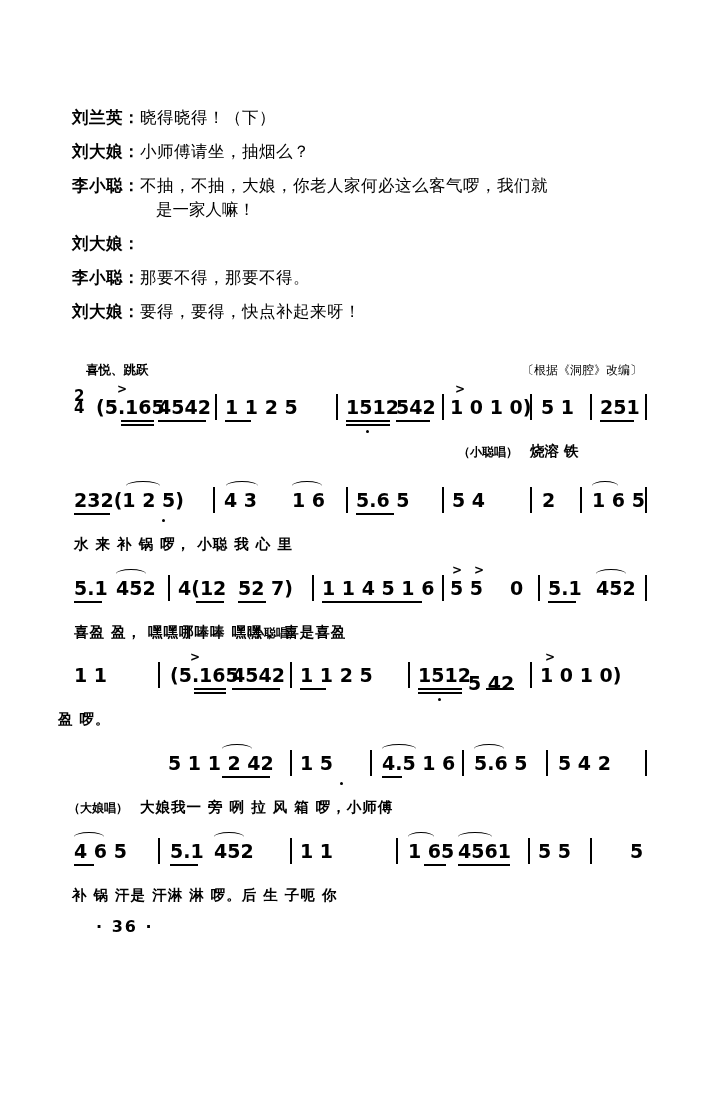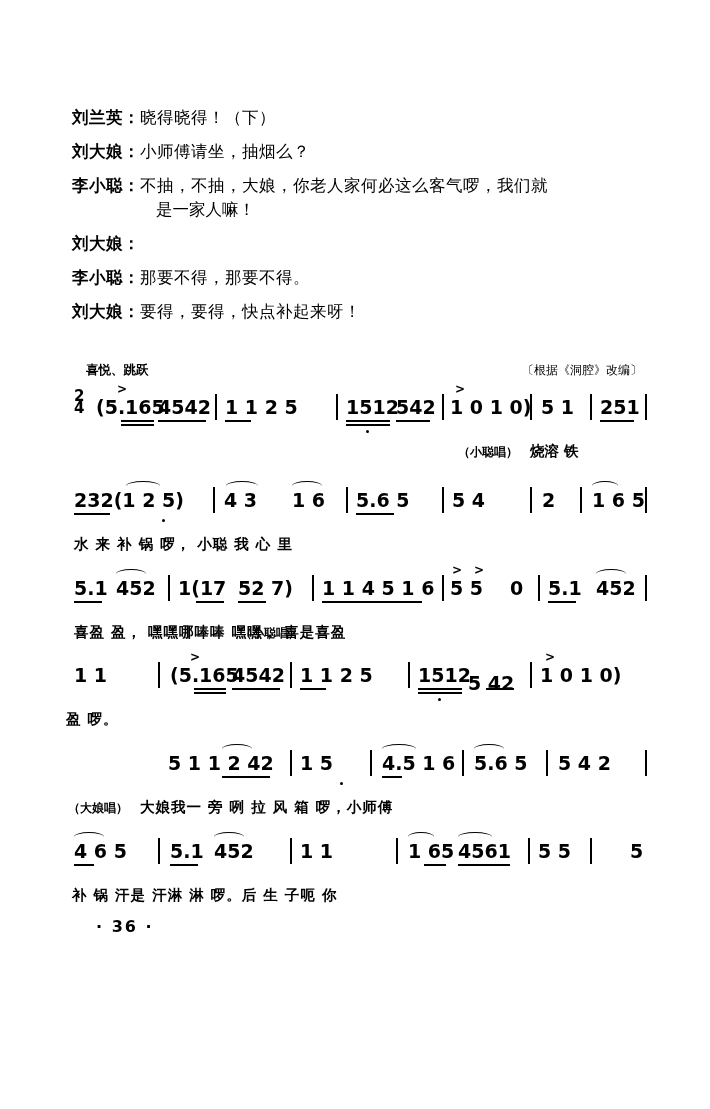--- a/index.html
+++ b/index.html
@@ -262,21 +262,21 @@
     <div class="lyric" style="left:74px; top:50px; letter-spacing:1px;">水            来  补  锅  啰，  小聪  我  心  里</div>
   </div>
 
   <div class="system" style="top:573px;">
     <div class="staffline">
       <div class="note" style="left:74px; top:4px;">5.1</div>
       <div class="ul" style="left:74px; top:28px; width:28px;"></div>
       <div class="slur" style="left:116px; top:-4px; width:30px;"></div>
       <div class="note" style="left:116px; top:4px;">452</div>
       <div class="bar" style="left:168px; top:2px;"></div>
-      <div class="note" style="left:178px; top:4px;">1(17</div>
+      <div class="note" style="left:178px; top:4px;">4(12</div>
       <div class="ul" style="left:196px; top:28px; width:28px;"></div>
       <div class="note" style="left:238px; top:4px;">52 7)</div>
       <div class="ul" style="left:238px; top:28px; width:28px;"></div>
       <div class="bar" style="left:312px; top:2px;"></div>
       <div class="note" style="left:322px; top:4px;">1 1 4 5 1 6</div>
       <div class="ul" style="left:322px; top:28px; width:100px;"></div>
       <div class="bar" style="left:442px; top:2px;"></div>
       <div class="accent" style="left:452px; top:-10px;">&gt;</div>
       <div class="accent" style="left:474px; top:-10px;">&gt;</div>
       <div class="note" style="left:450px; top:4px;">5 5</div>
@@ -309,21 +309,21 @@
       <div class="note" style="left:418px; top:4px;">1512</div>
       <div class="ul" style="left:418px; top:28px; width:44px;"></div>
       <div class="ul" style="left:418px; top:32px; width:44px;"></div>
       <div class="dot" style="left:438px; top:38px;"></div>
       <div class="note" style="left:468px; top:12px;">5 42</div>
       <div class="ul" style="left:486px; top:28px; width:28px;"></div>
       <div class="bar" style="left:530px; top:2px;"></div>
       <div class="accent" style="left:545px; top:-10px;">&gt;</div>
       <div class="note" style="left:540px; top:4px;">1 0 1 0)</div>
     </div>
-    <div class="lyric" style="left:66px; top:50px; letter-spacing:1px;">盈  啰。</div>
+    <div class="lyric" style="left:58px; top:50px; letter-spacing:1px;">盈  啰。</div>
   </div>
 
   <div class="system" style="top:748px;">
     <div class="staffline">
       <div class="slur" style="left:222px; top:-4px; width:30px;"></div>
       <div class="note" style="left:168px; top:4px;">5 1 1 2 42</div>
       <div class="ul" style="left:222px; top:28px; width:48px;"></div>
       <div class="bar" style="left:290px; top:2px;"></div>
       <div class="note" style="left:300px; top:4px;">1   5</div>
       <div class="dot" style="left:340px; top:34px;"></div>

